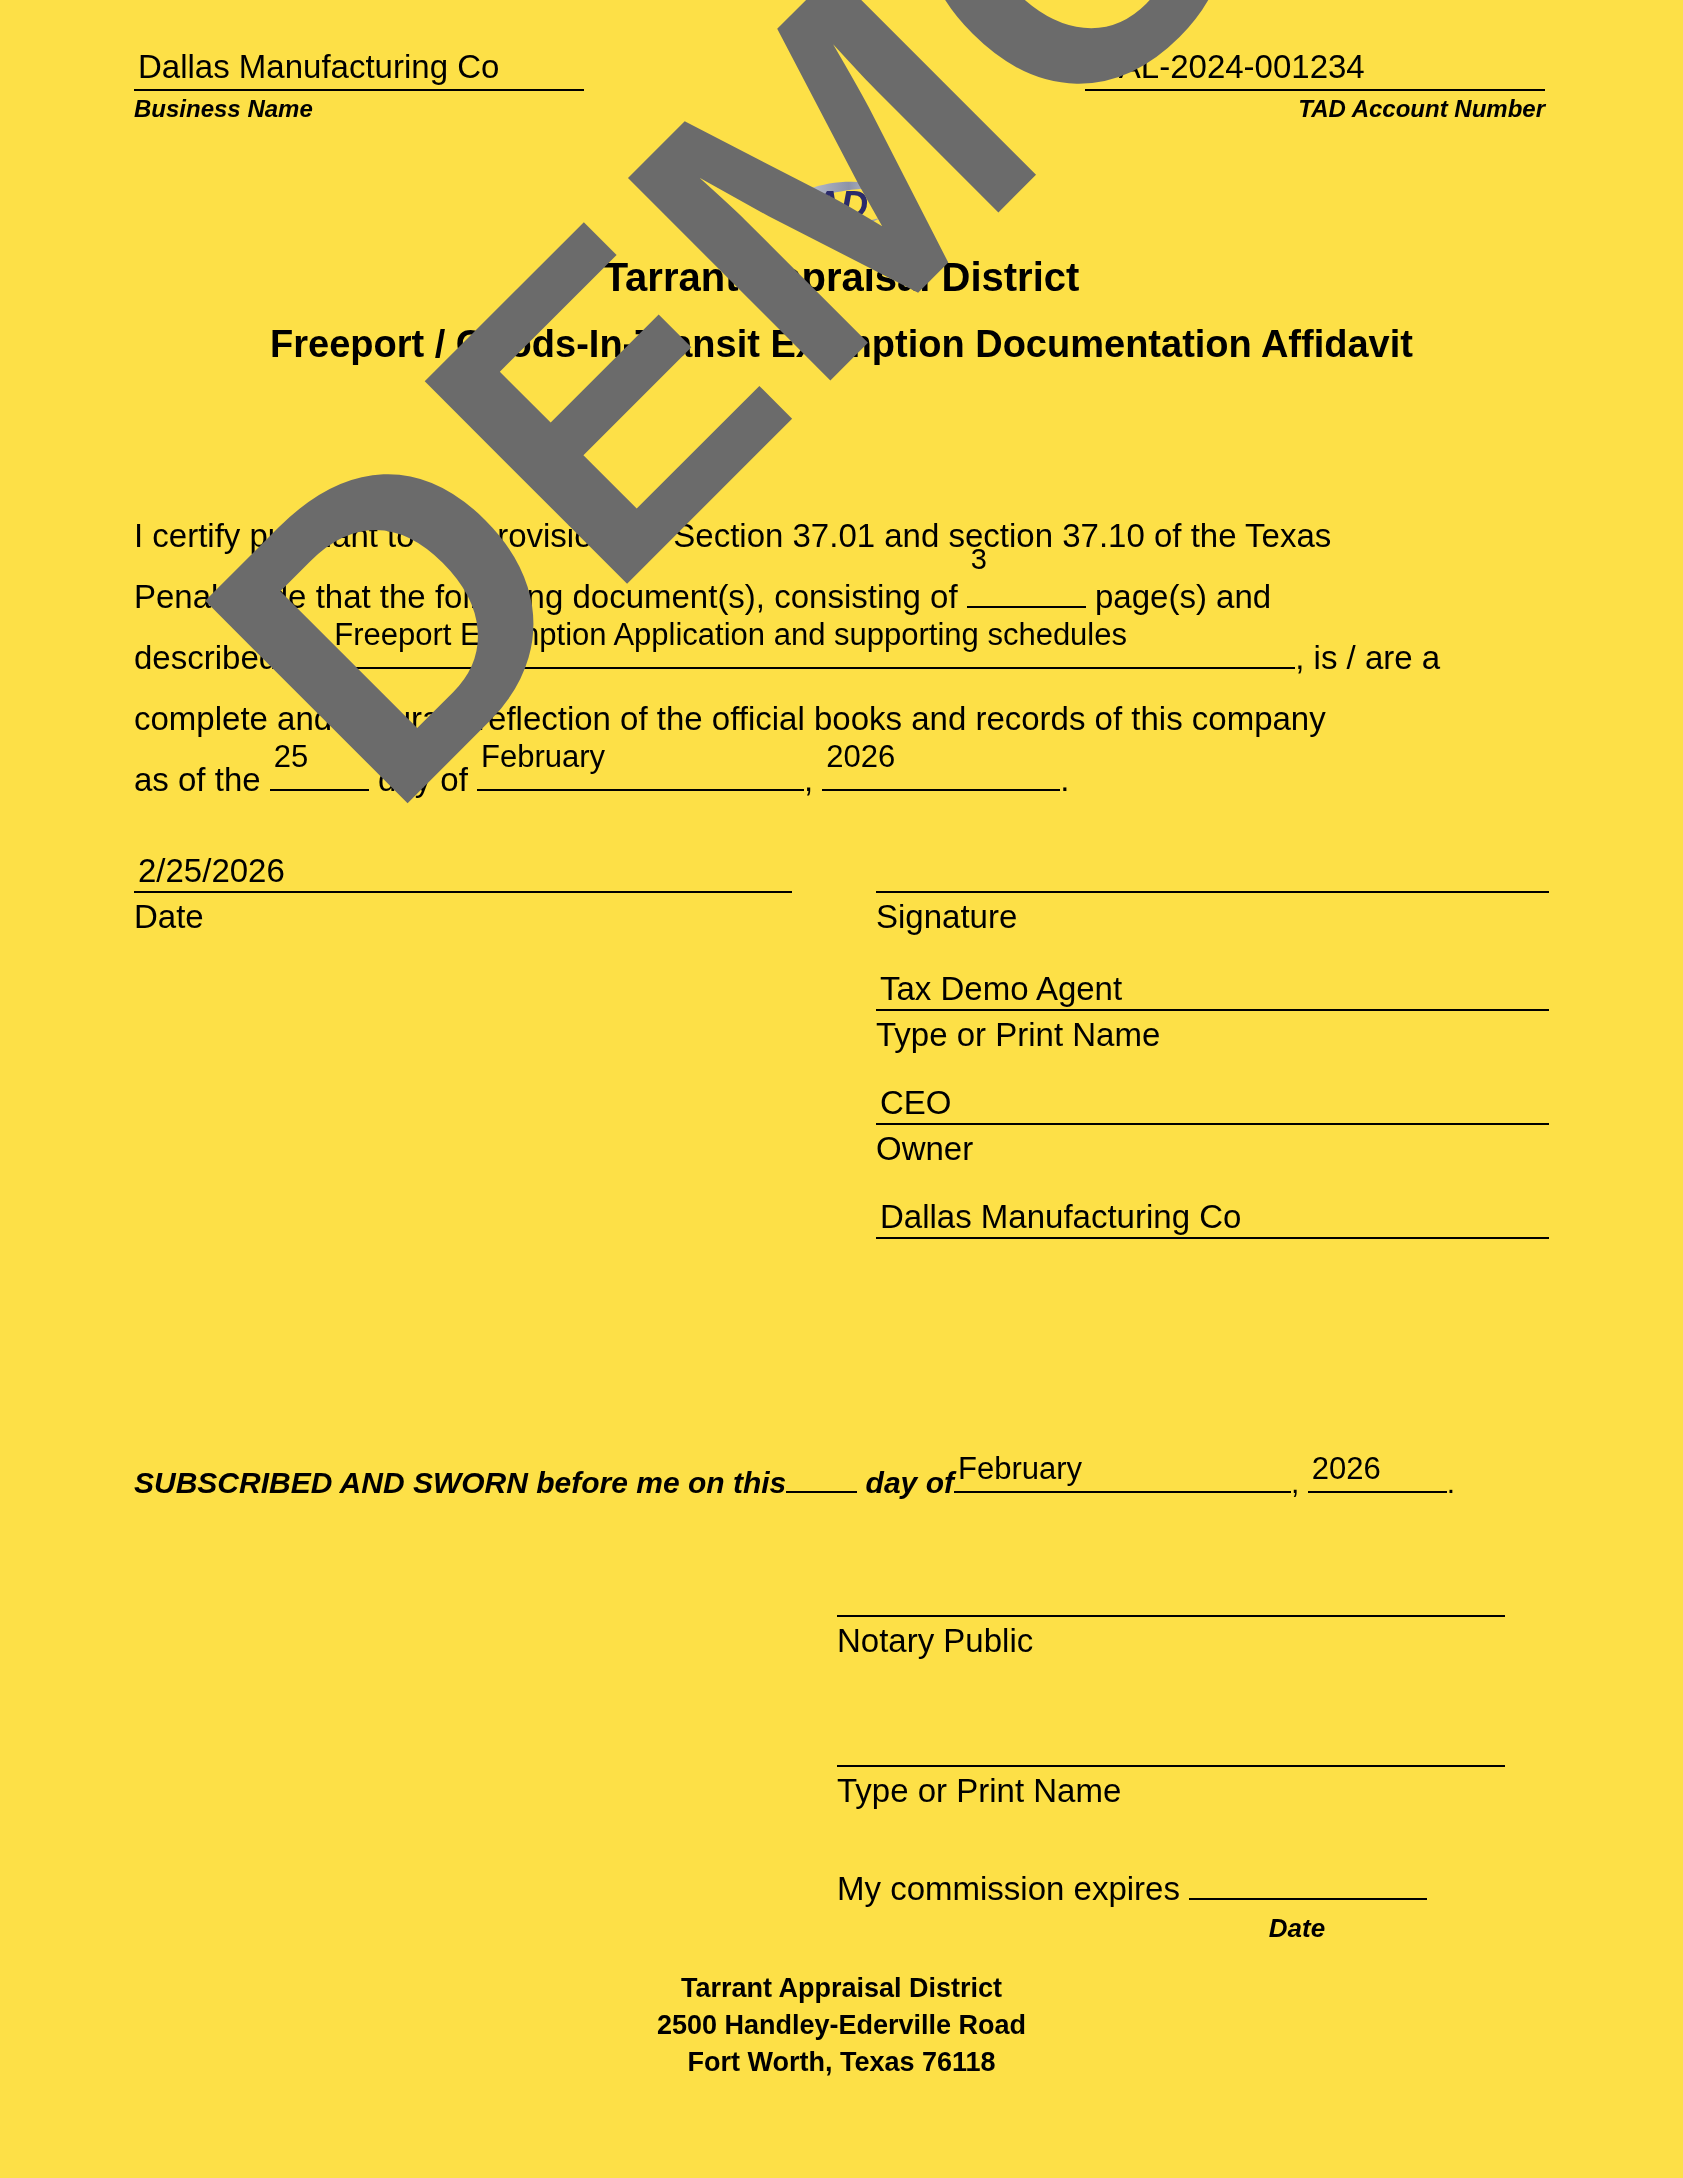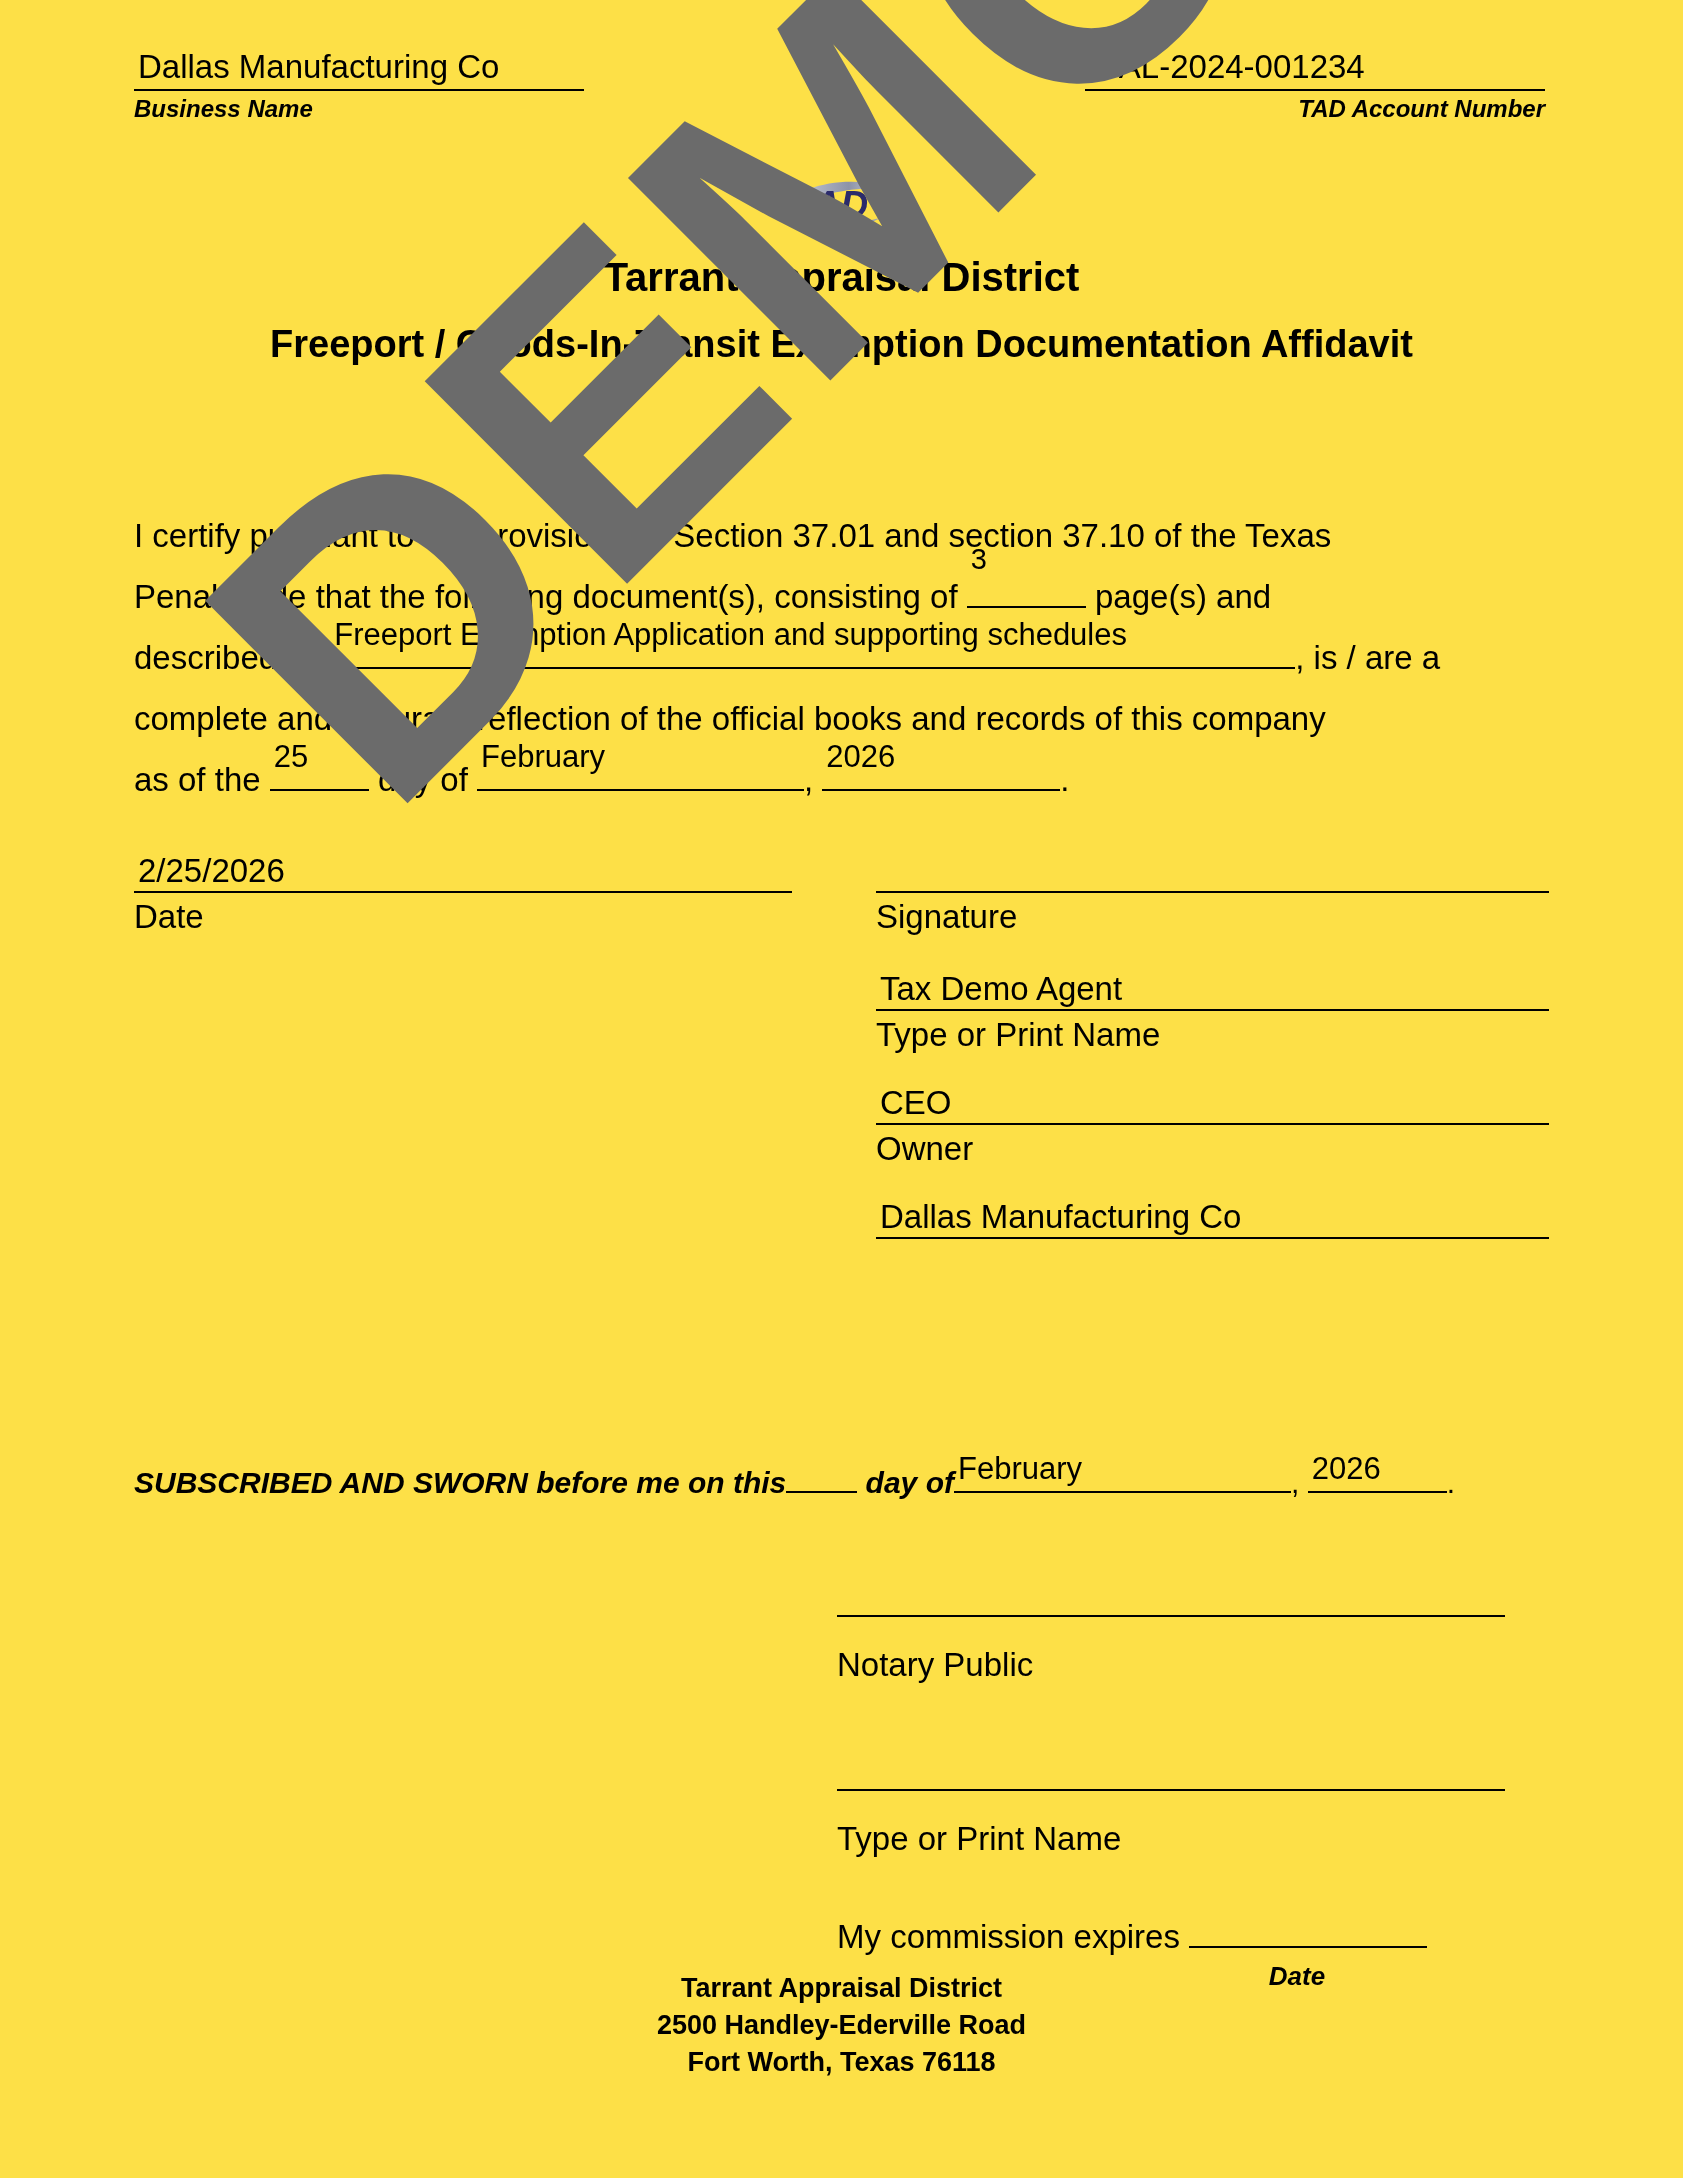--- a/index.html
+++ b/index.html
@@ -197,21 +197,21 @@
 
   
   .notary {
     position: absolute;
     left: 837px;
     top: 1564px;
     width: 668px;
   }
   .notary .blk { margin-bottom: 51px; }
   .notary .nrule { border-bottom: 2.5px solid #000; width: 100%; height: 51px; }
-  .notary .nlabel { font-size: 33px; line-height: 44px; padding-top: 2px; margin-top: 24px; }
+  .notary .nlabel { font-size: 33px; line-height: 44px; padding-top: 2px; }
   .commission {
     font-size: 33px;
     line-height: 44px;
     white-space: nowrap;
   }
   .commission .cfill {
     display: inline-block;
     width: 238px;
     border-bottom: 2.5px solid #000;
     height: 34px;

